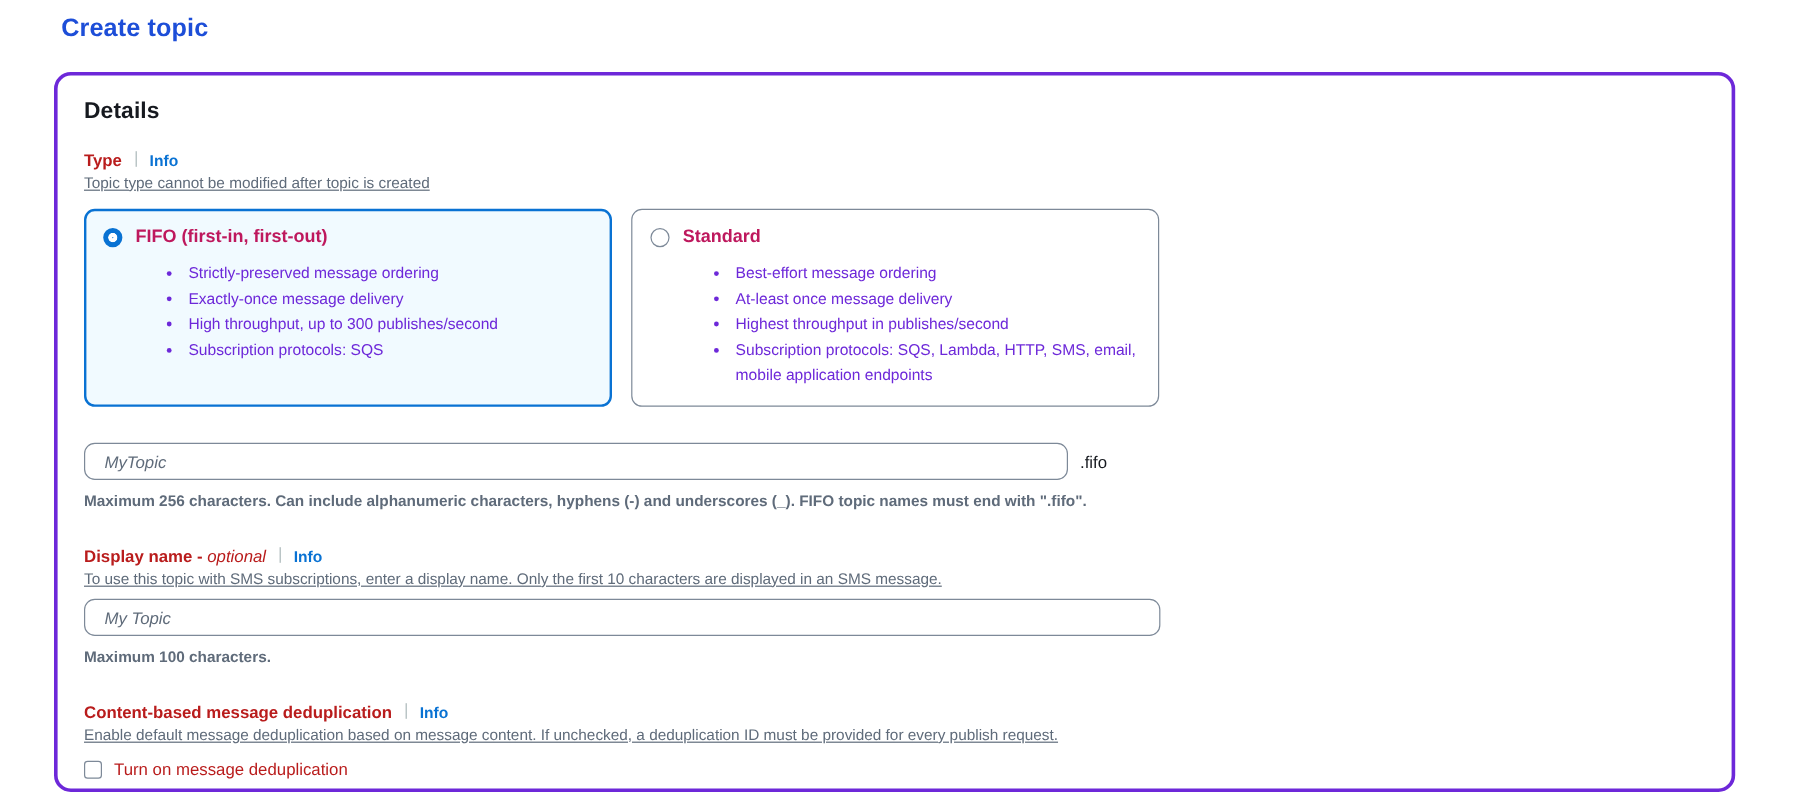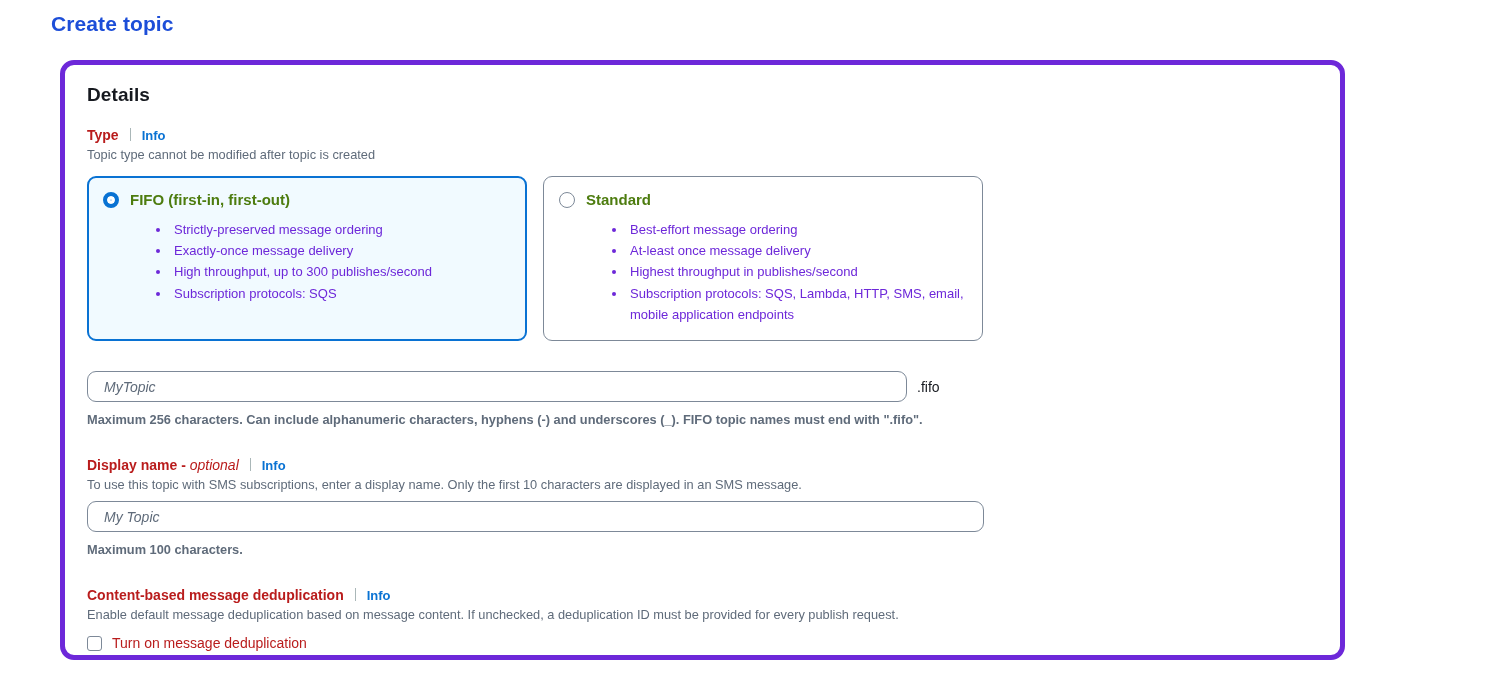--- a/index.html
+++ b/index.html
@@ -27,26 +27,26 @@
     left: 51px;
     top: 12px;
     font-size: 21px;
     font-weight: bold;
     letter-spacing: 0.1px;
     color: #1d4ed8;
   }
 
   .panel {
     position: absolute;
-    left: 60px;
+    left: 45px;
     top: 60px;
-    width: 1285px;
+    width: 1401px;
     height: 600px;
     box-sizing: border-box;
-    border: 5px solid #6d28d9;
+    border: 3px solid #6d28d9;
     border-radius: 14px;
     background: #ffffff;
   }
 
   .panel-inner {
     position: absolute;
     left: 22px;
     top: 19px;
     right: 20px;
   }
@@ -89,20 +89,21 @@
     color: #0972d3;
     font-weight: bold;
     text-decoration: none;
     cursor: pointer;
   }
   .help-text {
     font-size: 12.8px;
     color: #5f6b7a;
     margin-top: 2px;
     line-height: 1.35;
+    text-decoration: underline;
   }
 
   
   .tiles {
     display: flex;
     gap: 16px;
     margin-top: 13px;
   }
   .tile {
     box-sizing: border-box;
@@ -139,21 +140,21 @@
     border: 4px solid #0972d3;
     box-shadow: inset 0 0 0 3.5px #ffffff;
   }
   .radio.off {
     background: #ffffff;
     border: 1.6px solid #7d8998;
   }
   .tile-title {
     font-size: 15px;
     font-weight: bold;
-    color: #4d7c0f;
+    color: #be185d;
   }
   .tile ul {
     margin: 11px 0 0 0;
     padding-left: 68px;
     list-style: disc;
   }
   .tile li {
     font-size: 13px;
     color: #6d28d9;
     line-height: 1.63;

